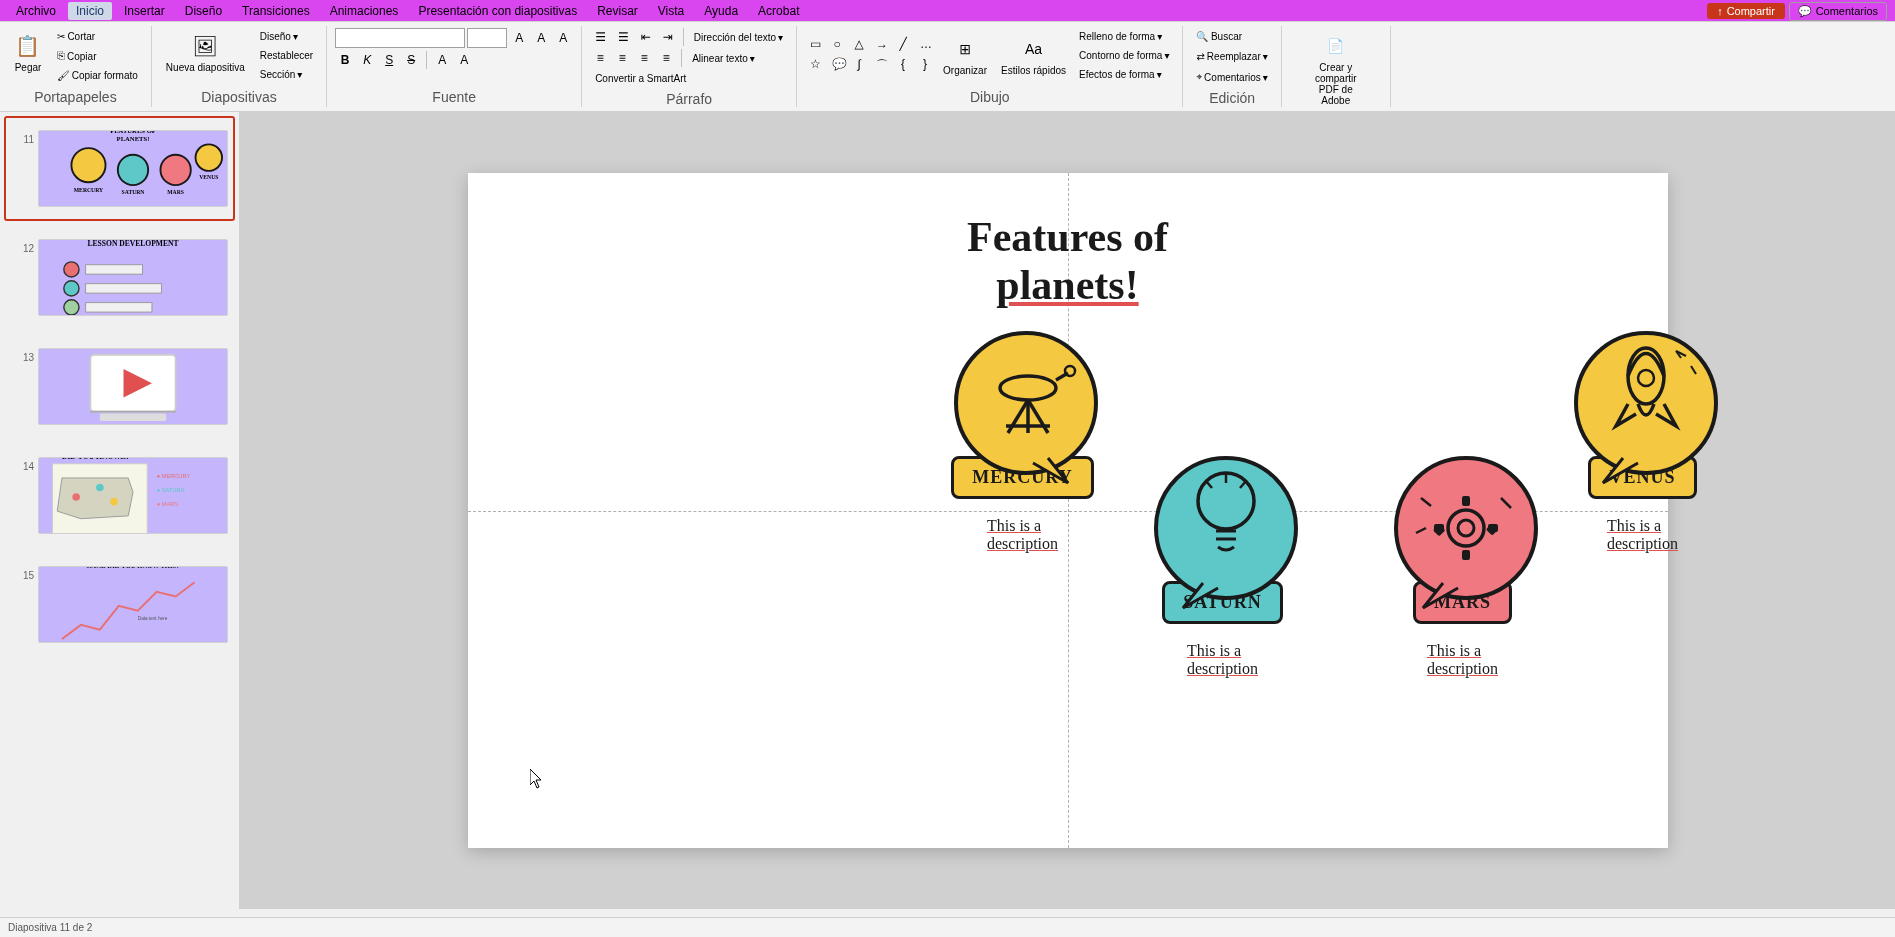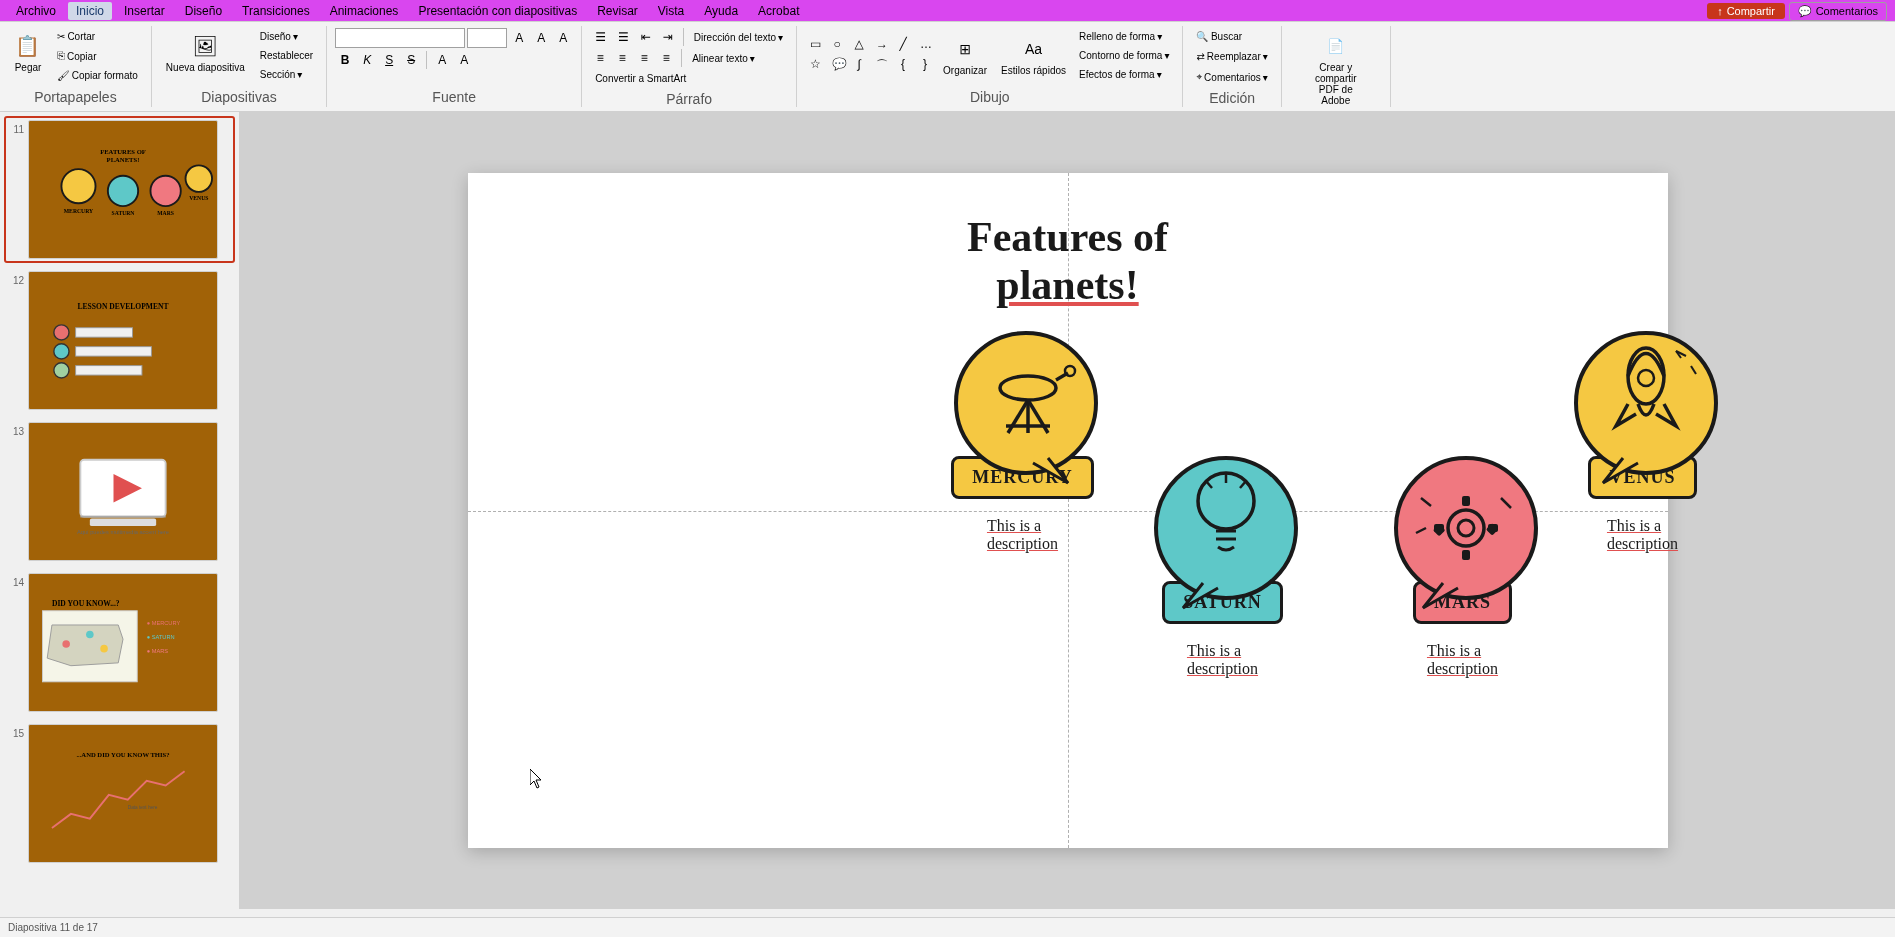--- a/index.html
+++ b/index.html
@@ -127,35 +127,35 @@
       overflow-y: auto;
       padding: 4px;
     }
     .slide-item {
       display: flex;
       align-items: flex-start;
       margin-bottom: 4px;
       cursor: pointer;
       border: 2px solid transparent;
       border-radius: 3px;
-      padding: 2px;
+      padding: 12px;
       gap: 4px;
     }
     .slide-item.active { border-color: #c8351b; }
     .slide-num {
       font-size: 10px;
       color: #666;
       min-width: 16px;
       text-align: right;
       margin-top: 4px;
     }
     .slide-thumb {
       width: 190px;
-      height: 139px;
-      background: #a16207;
+      height: 77px;
+      background: #c4b5fd;
       border: 1px solid #d0d0d0;
       border-radius: 2px;
       overflow: hidden;
       position: relative;
       flex-shrink: 0;
     }
     .slide-thumb-content {
       width: 100%;
       height: 100%;
       display: flex;
@@ -721,14 +721,14 @@
     <div style="position:absolute; left: 290px; bottom: 120px; width:12px; height:20px; pointer-events:none;">
       <svg width="12" height="20" viewBox="0 0 12 20">
         <path d="M0,0 L0,16 L4,12 L7,19 L9,18 L6,11 L11,11 Z" fill="white" stroke="black" stroke-width="1"></path>
       </svg>
     </div>
   </div>
 
 </div>
 
 <div class="status-bar">
-  <span>Diapositiva 11 de 17</span>
+  <span>Diapositiva 11 de 2</span>
 </div>
 
 </body></html>

